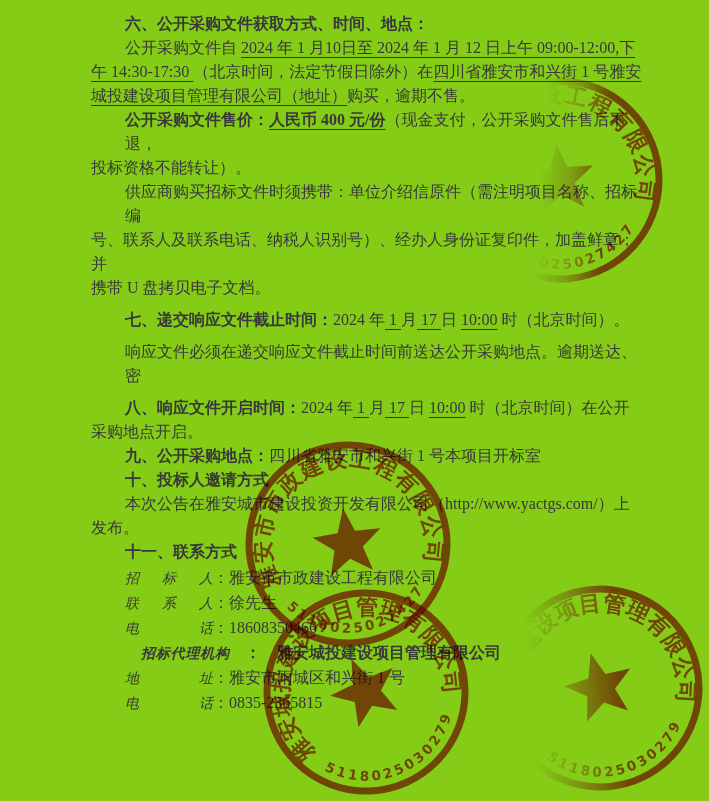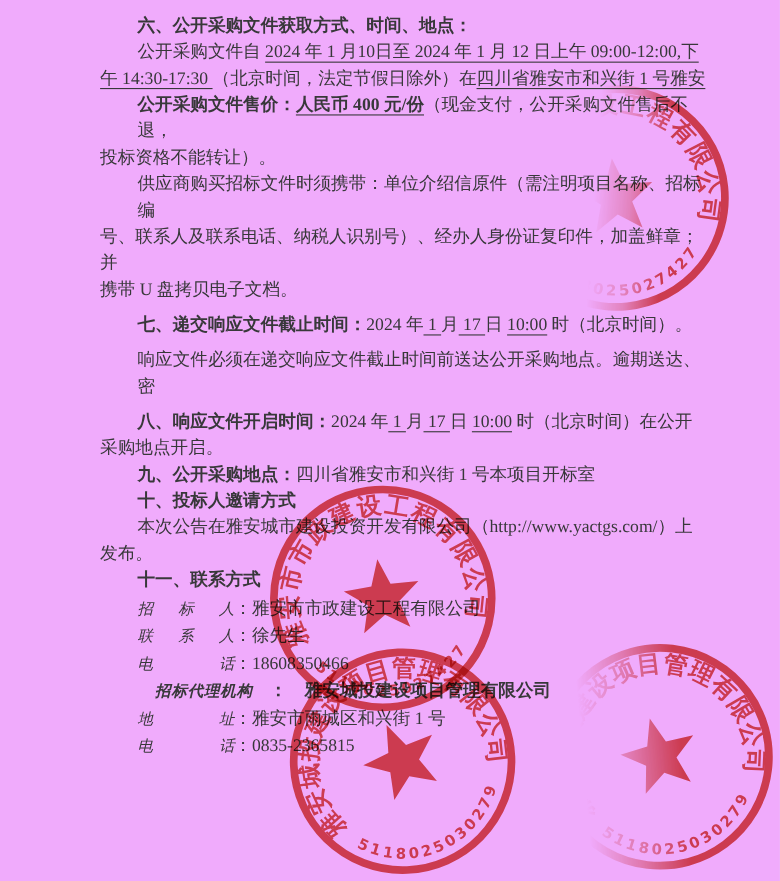--- a/index.html
+++ b/index.html
@@ -1,18 +1,18 @@
 <!DOCTYPE html>
 <html><head>
 <meta charset="utf-8">
 <style>
   html,body{margin:0;padding:0;background:#e8e8e8;}
   .page{
     position:relative;width:709px;height:801px;margin:0 auto;
-    background:#f0abfc;overflow:hidden;
+    background:#84cc16;overflow:hidden;
     font-family:"Liberation Serif","DejaVu Serif",serif;
     color:#38383a;
   }
   .doc{position:absolute;left:91px;top:12px;width:556px;}
   .ln{font-size:16px;line-height:24px;white-space:pre-wrap;}
   .ind{padding-left:34px;}
   .gap{margin-top:8px;}
   .b{font-weight:700;}
   .u{text-decoration:underline;text-underline-offset:4px;text-decoration-thickness:1.2px;}
   .contacts{margin-top:2px;}
@@ -39,20 +39,21 @@
 <body>
 
 <div class="page">
 
   <div class="doc">
 
     <div class="ln ind"><span class="b">六、公开采购文件获取方式、时间、地点：</span></div>
 
     <div class="ln ind"><span>公开采购文件自 </span><span class="u">2024 年 1 月10日至 2024 年 1 月 12 日上午 09:00-12:00,下</span></div>
     <div class="ln"><span class="u">午 14:30-17:30 </span><span>（北京时间，法定节假日除外）在</span><span class="u">四川省雅安市和兴街 1 号雅安</span></div>
+    <div class="ln"><span class="u">城投建设项目管理有限公司（地址）</span><span>购买，逾期不售。</span></div>
 
     <div class="ln ind"><span class="b">公开采购文件售价：</span><span class="b u">人民币 400 元/份</span><span>（现金支付，公开采购文件售后不退，</span></div>
     <div class="ln"><span>投标资格不能转让）。</span></div>
 
 
     <div class="ln ind"><span>供应商购买招标文件时须携带：单位介绍信原件（需注明项目名称、招标编</span></div>
     <div class="ln"><span>号、联系人及联系电话、纳税人识别号）、经办人身份证复印件，加盖鲜章；并</span></div>
     <div class="ln"><span>携带 U 盘拷贝电子文档。</span></div>
 
     <div class="ln ind gap"><span class="b">七、递交响应文件截止时间：</span><span>2024 年</span><span class="u"> 1 </span><span>月</span><span class="u"> 17 </span><span>日 </span><span class="u">10:00</span><span> 时（北京时间）。</span></div>

